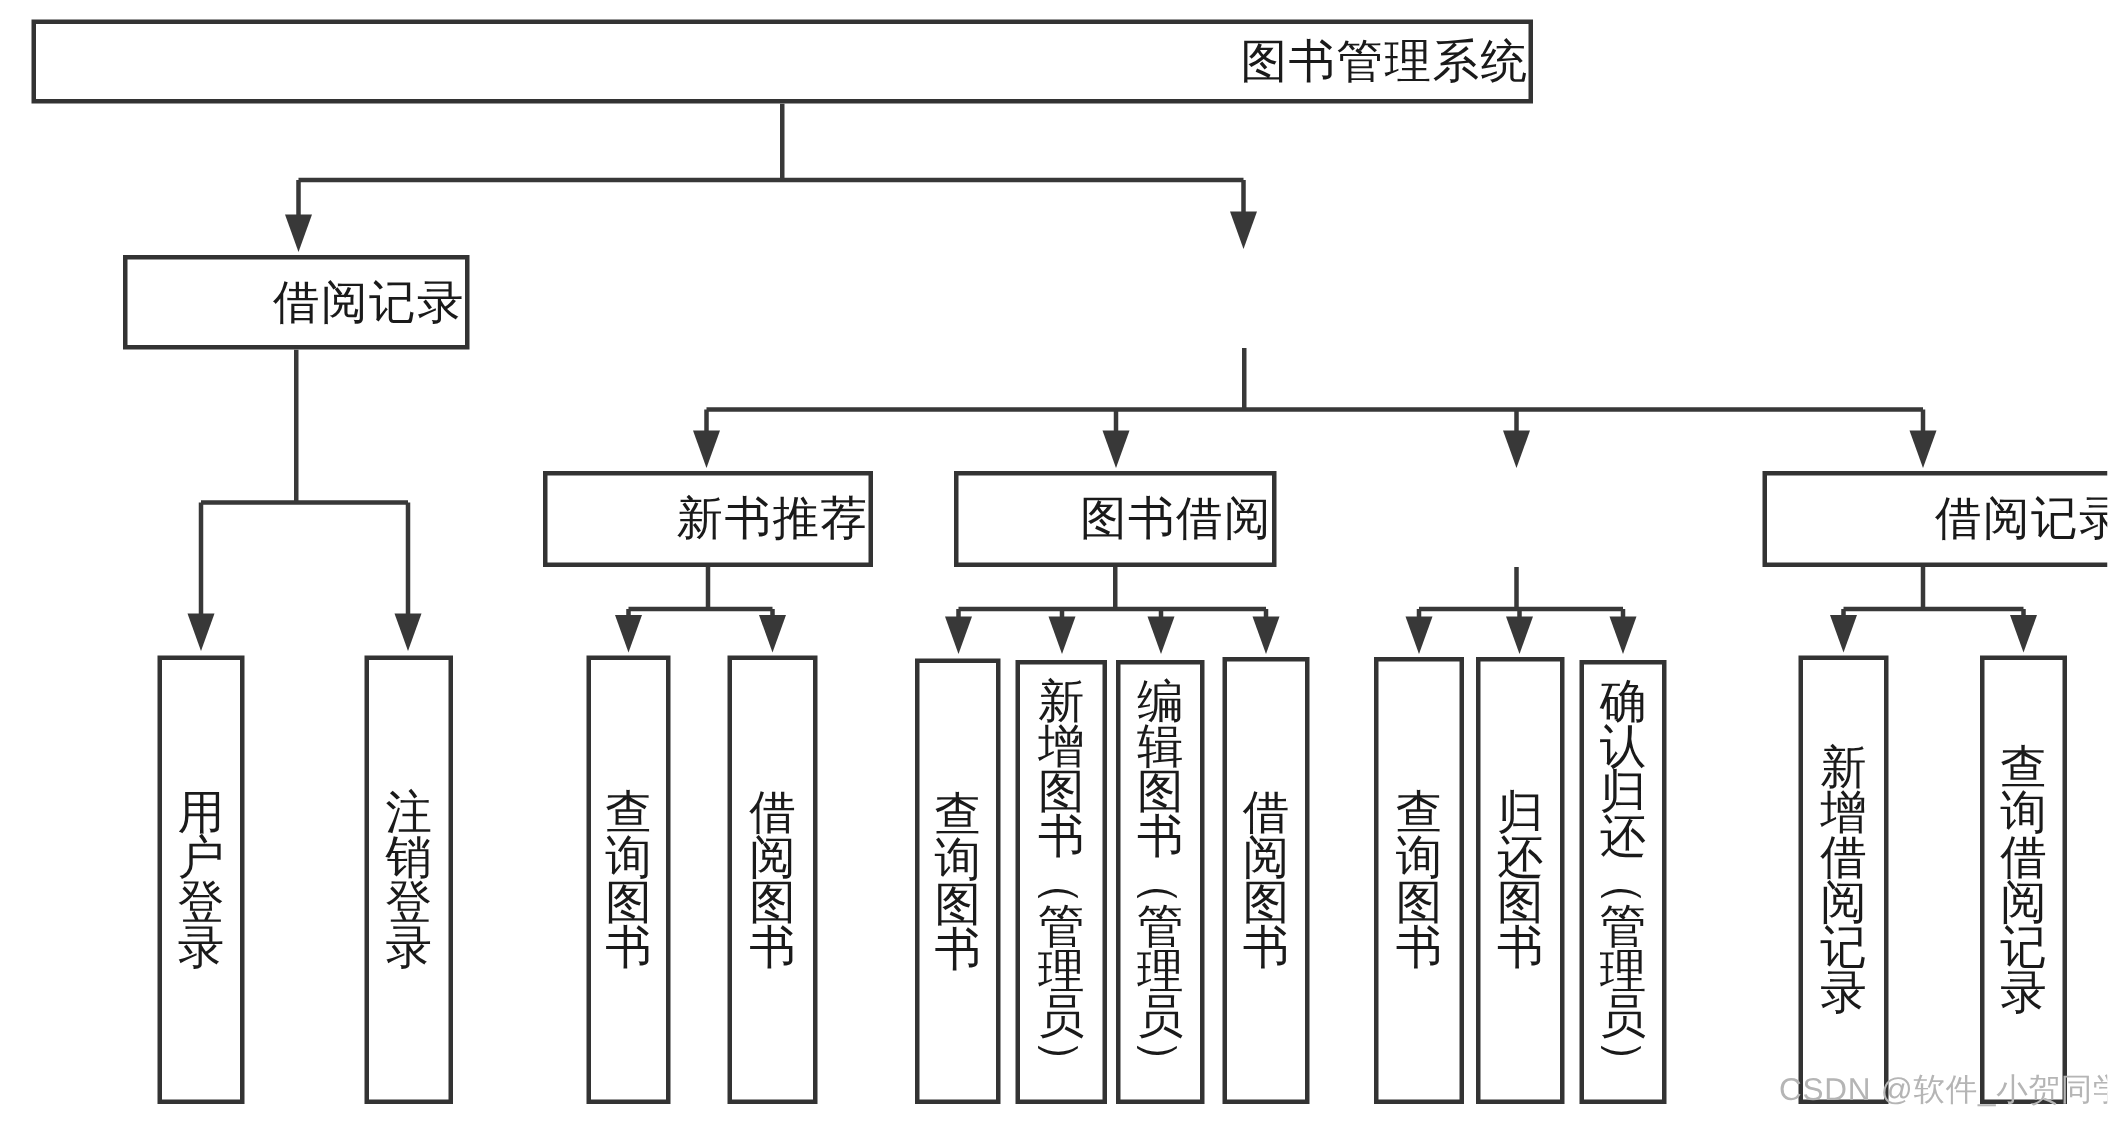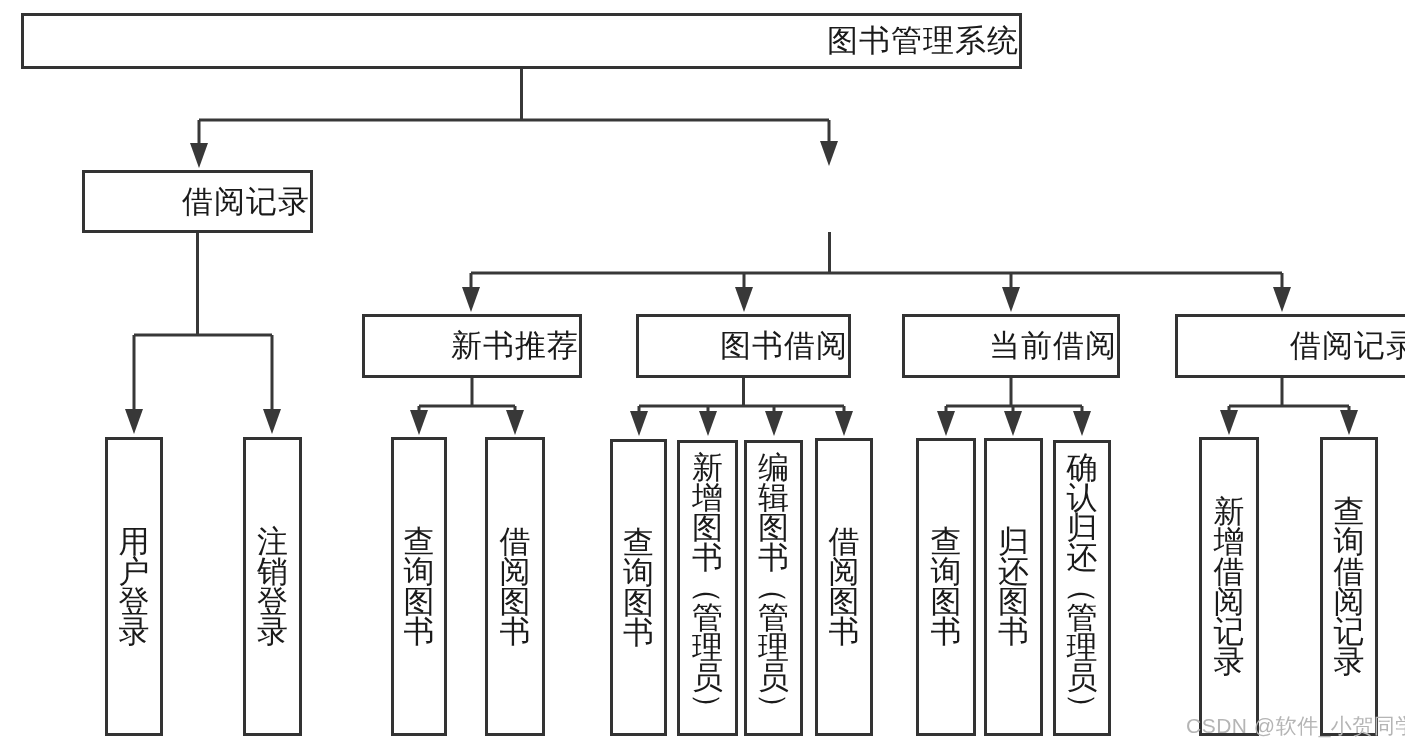--- a/index.html
+++ b/index.html
@@ -86,23 +86,20 @@
   <div class="node" style="left:82px;top:170px;width:231px;height:63px">
     <span class="h-label">借阅记录</span>
   </div>
 
   <div class="node" style="left:362px;top:314px;width:220px;height:64px">
     <span class="h-label">新书推荐</span>
   </div>
   <div class="node" style="left:636px;top:314px;width:215px;height:64px">
     <span class="h-label">图书借阅</span>
   </div>
-  <div class="node" style="left:902px;top:314px;width:218px;height:64px">
-    <span class="h-label">当前借阅</span>
-  </div>
   <div class="node" style="left:1175px;top:314px;width:246px;height:64px">
     <span class="h-label">借阅记录</span>
   </div>
 
   <div class="node" style="left:105px;top:437px;width:58px;height:299px">
     <span class="v-label">
         <span>用</span>
         <span>户</span>
         <span>登</span>
         <span>录</span>

